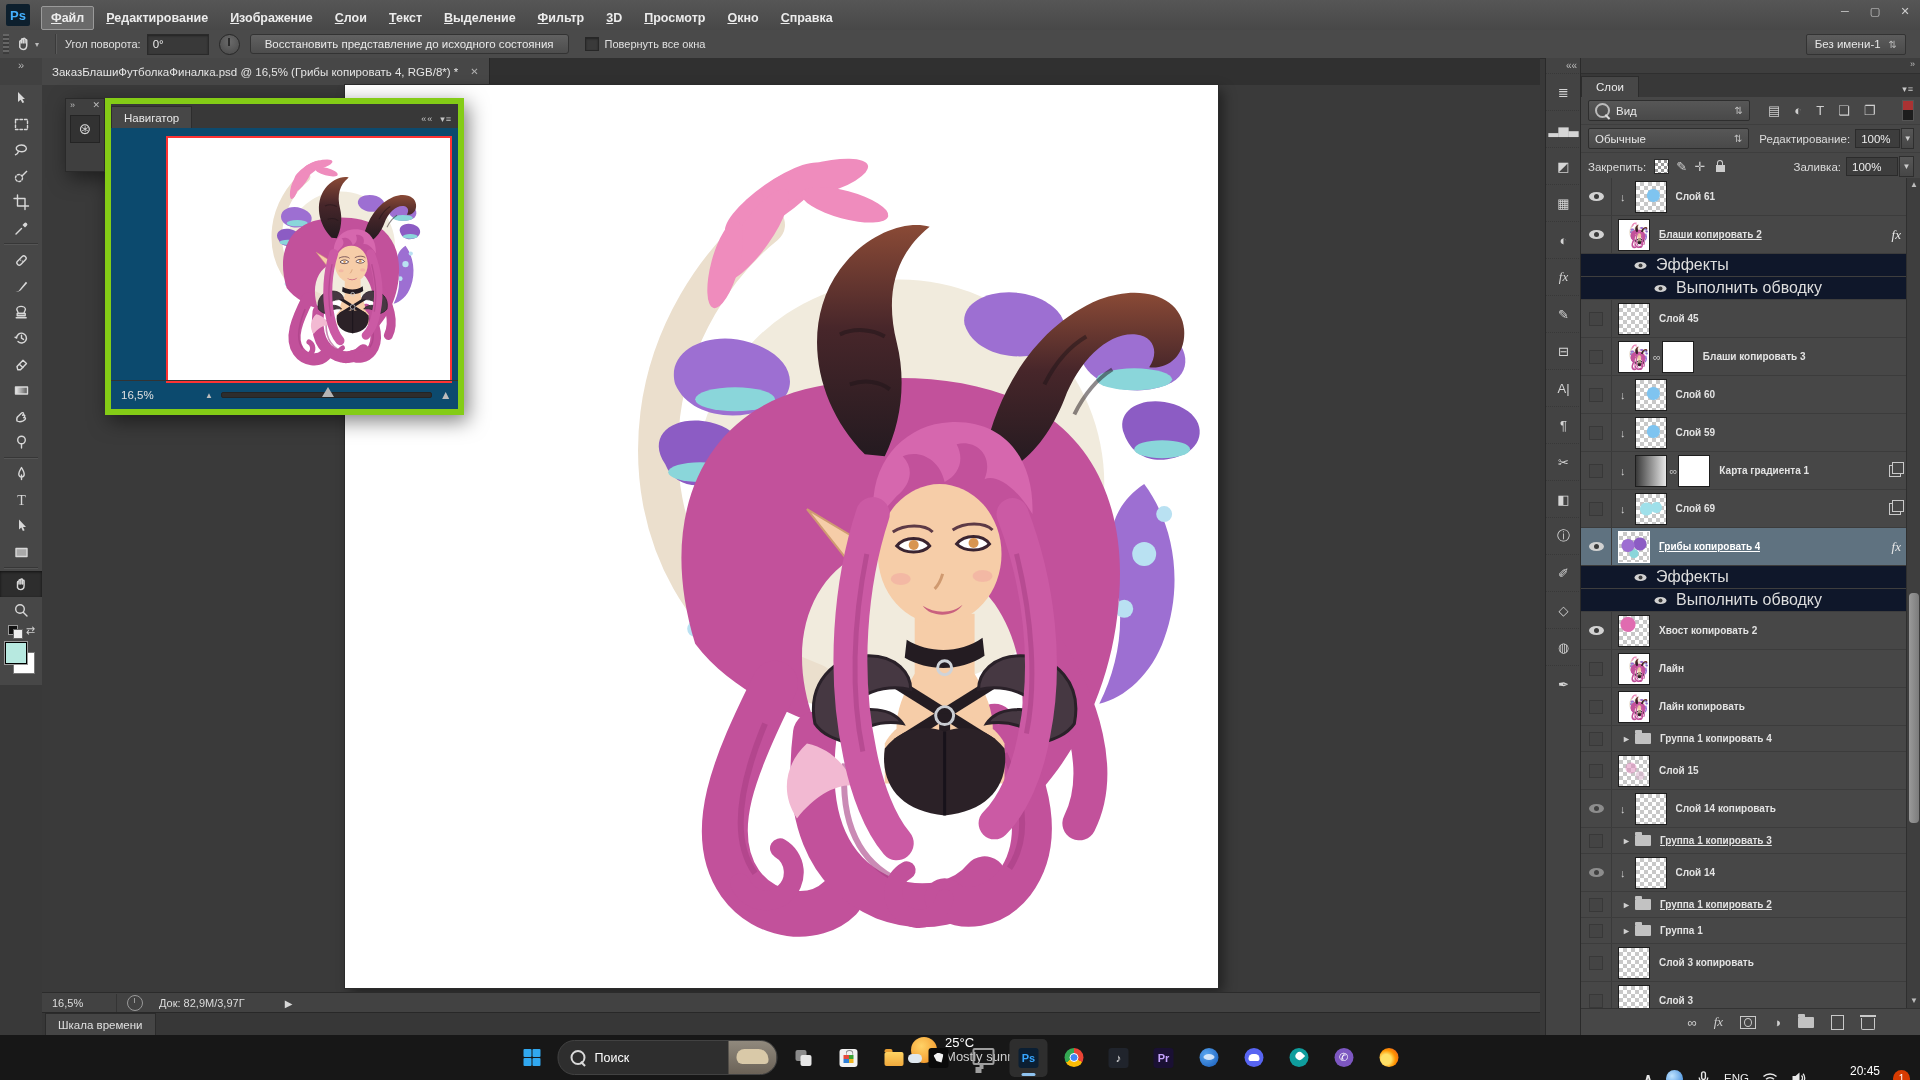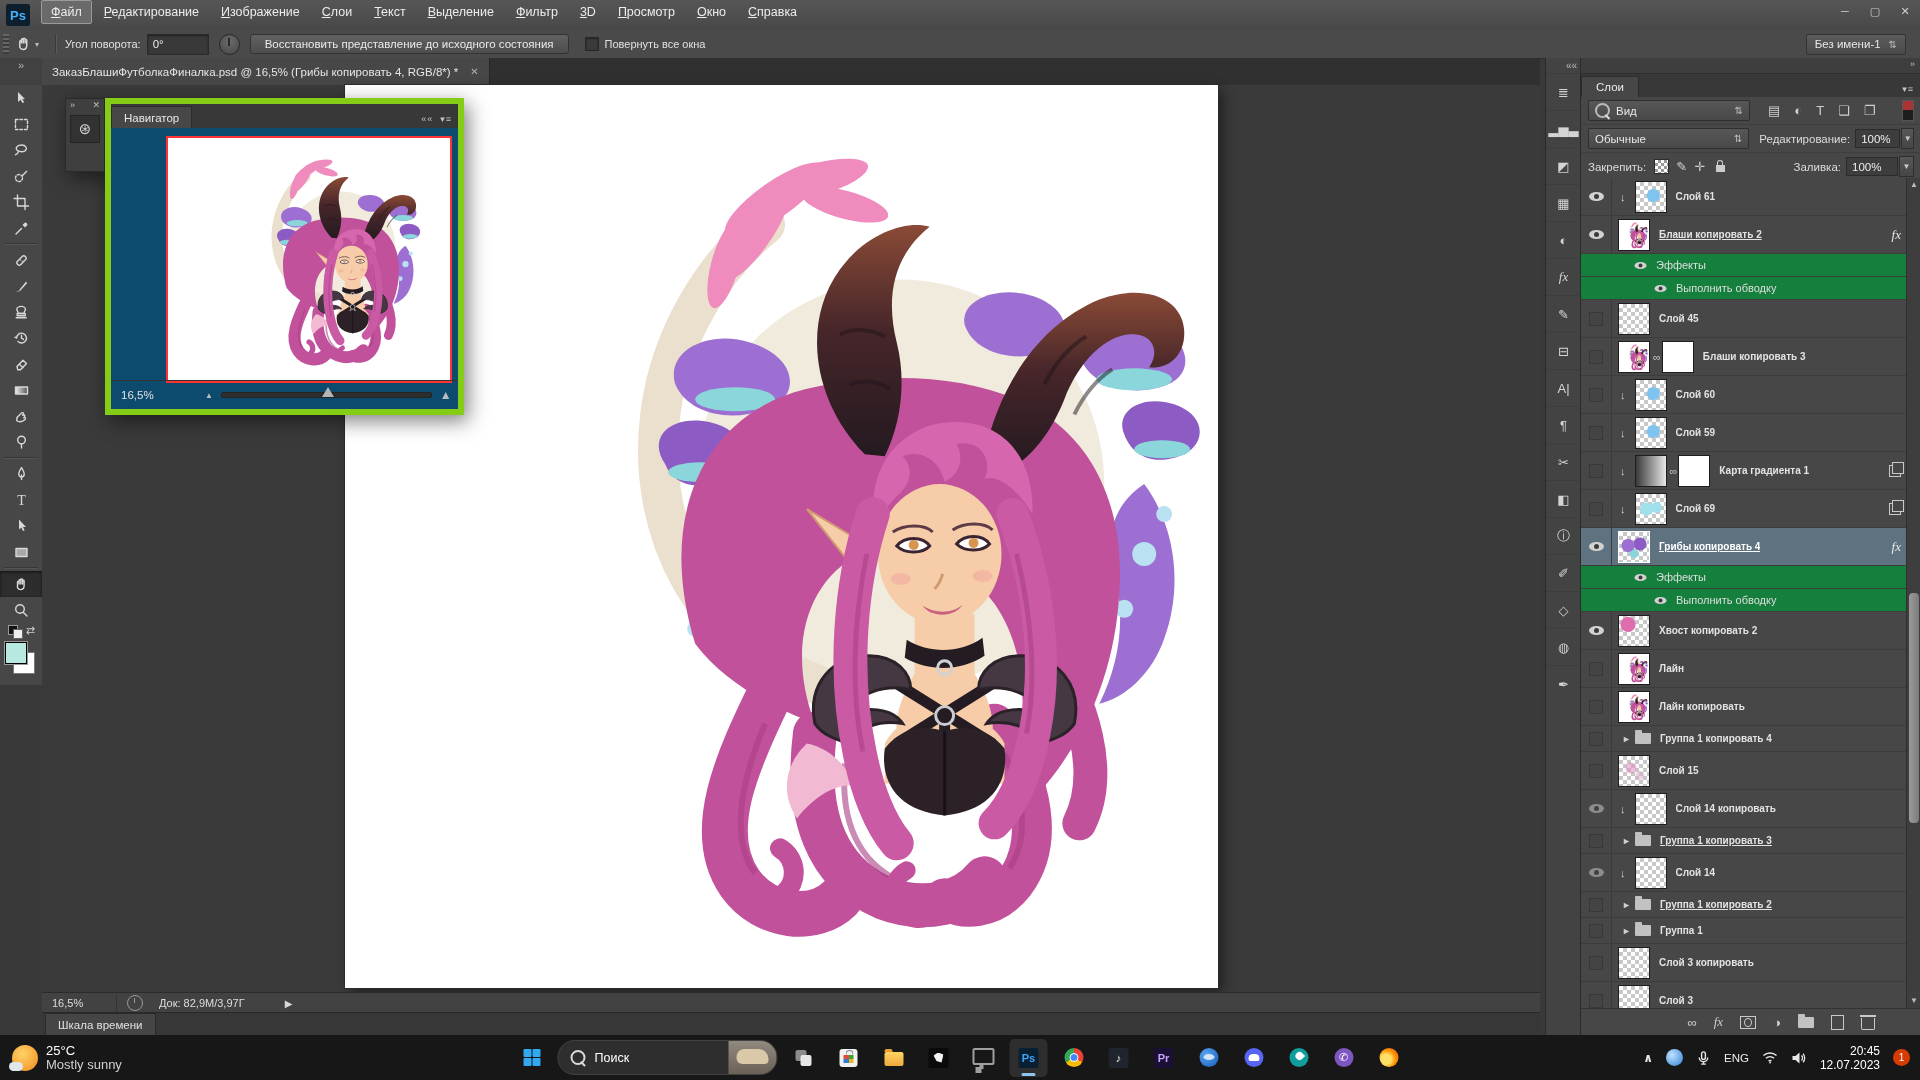--- a/index.html
+++ b/index.html
@@ -1,20 +1,20 @@
 <!DOCTYPE html>
 <html><head>
 <meta charset="utf-8">
 <style>
   html,body{margin:0;padding:0;background:#000;font-family:"Liberation Sans","DejaVu Sans",sans-serif;}
   #app{position:relative;width:1920px;height:1080px;overflow:hidden;background:#393939;color:#ddd;font-size:12px;-webkit-font-smoothing:antialiased;}
   
   .menubar{position:absolute;left:0;top:0;width:1920px;height:30px;background:linear-gradient(#565656,#484848);border-bottom:1px solid #2e2e2e;display:flex;align-items:center;}
   .pslogo{width:24px;height:22px;margin:0 10px 0 6px;background:#0d1f2d;color:#44b1ff;font-weight:bold;font-size:13px;display:flex;align-items:center;justify-content:center;border-radius:2px;}
-  #menus{display:flex;align-items:flex-start;height:30px;}
+  #menus{display:flex;align-items:flex-end;height:30px;font-weight:bold;}
   .menu-item{display:inline-block;padding:3px 9px;margin:0 1px;font-size:12.5px;color:#ececec;border:1px solid transparent;border-radius:2px;line-height:16px;}
   .menu-item::first-letter{text-decoration:underline;}
   .menu-item.active{background:#6a6a6a;border-color:#9a9a9a;}
   .winbtns{margin-left:auto;display:flex;align-items:flex-start;height:30px;}
   .winbtn{width:30px;height:22px;display:flex;align-items:center;justify-content:center;color:#cfcfcf;font-size:11px;}
   
   .optionsbar{position:absolute;left:0;top:30px;width:1920px;height:28px;background:#4a4a4a;border-bottom:1px solid #2c2c2c;display:flex;align-items:center;}
   .grip{width:6px;height:20px;margin:0 6px 0 3px;background:repeating-linear-gradient(#666 0 2px,#3c3c3c 2px 4px);}
   .opt-toolico{display:flex;align-items:center;margin-right:8px;}
   .opt-toolico svg{margin-right:2px;}
@@ -113,37 +113,37 @@
   .thumb::after{content:"";position:absolute;inset:0;background:var(--ov,none);}
   .thumb.selth{outline:1px solid #fff;outline-offset:-1px;}
   .thumb svg{width:30px;height:30px;display:block;}
   .chain{color:#c5c5c5;font-size:11px;margin:0 1px 0 3px;}
   .lname{font-size:10px;color:#e3e3e3;margin-left:9px;white-space:nowrap;overflow:hidden;font-weight:bold;}
   .lname.und{text-decoration:underline;}
   .rowright{margin-left:auto;display:flex;align-items:center;padding-right:6px;gap:6px;}
   .fxm{font-family:"Liberation Serif","DejaVu Serif",serif;font-style:italic;font-size:13px;color:#e8e8e8;}
   .badge2{width:10px;height:10px;border:1px solid #c9c9c9;position:relative;display:inline-block;}
   .badge2::before{content:"";position:absolute;left:2px;top:-4px;width:10px;height:10px;border:1px solid #c9c9c9;background:#474747;}
-  .lsub{display:flex;align-items:center;height:22px;border-bottom:1px solid #3e3e3e;background:#15803d;font-size:11px;color:#dedede;}
+  .lsub{display:flex;align-items:center;height:22px;border-bottom:1px solid #3e3e3e;background:#0f172a;font-size:16px;color:#dedede;}
   .grow{display:flex;align-items:center;height:25px;border-bottom:1px solid #3c3c3c;background:#474747;}
   .tri{color:#cfcfcf;font-size:9px;margin:0 4px 0 10px;}
   .folder-ic{width:16px;height:11px;background:#c2c2c2;position:relative;border-radius:1px;display:inline-block;flex:none;}
   .folder-ic::before{content:"";position:absolute;top:-3px;left:0;width:7px;height:3px;background:#c2c2c2;border-radius:1px 1px 0 0;}
   .lscroll{position:absolute;right:0;top:120px;bottom:27px;width:14px;background:#3e3e3e;border-left:1px solid #2f2f2f;}
   .lscroll .ar{position:absolute;left:0;width:14px;height:14px;color:#bdbdbd;font-size:8px;text-align:center;line-height:14px;}
   .lscroll .thumbbar{position:absolute;left:2px;right:2px;top:50%;height:230px;background:linear-gradient(90deg,#9a9a9a,#7c7c7c);border-radius:4px;}
   .lp-bottom{position:absolute;left:0;bottom:0;width:100%;height:27px;background:#474747;border-top:1px solid #333;display:flex;align-items:center;justify-content:flex-end;gap:17px;padding-right:46px;box-sizing:border-box;}
   .bic{color:#cfcfcf;font-size:13px;display:flex;align-items:center;}
   .mask-ic{width:14px;height:11px;border:1px solid #c9c9c9;display:inline-block;position:relative;}
   .mask-ic::after{content:"";position:absolute;inset:1px 3px;border-radius:50%;border:1px solid #c9c9c9;}
   .new-ic{width:11px;height:13px;border:1px solid #c9c9c9;display:inline-block;}
   .trash-ic{width:12px;height:11px;position:relative;display:inline-block;border:1px solid #c9c9c9;border-top:none;border-radius:0 0 2px 2px;margin-top:3px;}
   .trash-ic::before{content:"";position:absolute;top:-3px;left:-2px;right:-2px;height:2px;background:#c9c9c9;}
   
-  .taskbar{position:absolute;left:0;top:1035px;width:1920px;height:45px;background:#171717;display:flex;align-items:center;}
+  .taskbar{position:absolute;left:0;top:1035px;width:1920px;height:45px;background:#171717;display:flex;align-items:center;flex-direction:column;}
   .weather{display:flex;align-items:center;margin-left:12px;gap:8px;}
   .wicon{width:26px;height:26px;border-radius:50%;background:radial-gradient(circle at 40% 35%,#ffd267,#f08c1e);position:relative;}
   .wicon::after{content:"";position:absolute;left:-3px;bottom:0;width:14px;height:9px;background:#dfe7ee;border-radius:8px;}
   .wtemp{font-size:13px;color:#fff;line-height:15px;}
   .wdesc{font-size:13px;color:#d0d0d0;line-height:14px;}
   .centericons{position:absolute;left:50%;transform:translateX(-50%);display:flex;align-items:center;gap:7px;height:45px;}
   .tbi{width:38px;height:38px;border-radius:5px;display:flex;align-items:center;justify-content:center;position:relative;}
   .tbi.activeapp{background:#2e2e2e;}
   .tbi.activeapp::after{content:"";position:absolute;bottom:1px;left:12px;width:14px;height:3px;border-radius:2px;background:#8fc3f0;}
   .startgrid{width:17px;height:17px;display:grid;grid-template-columns:8px 8px;grid-template-rows:8px 8px;gap:1px;}

